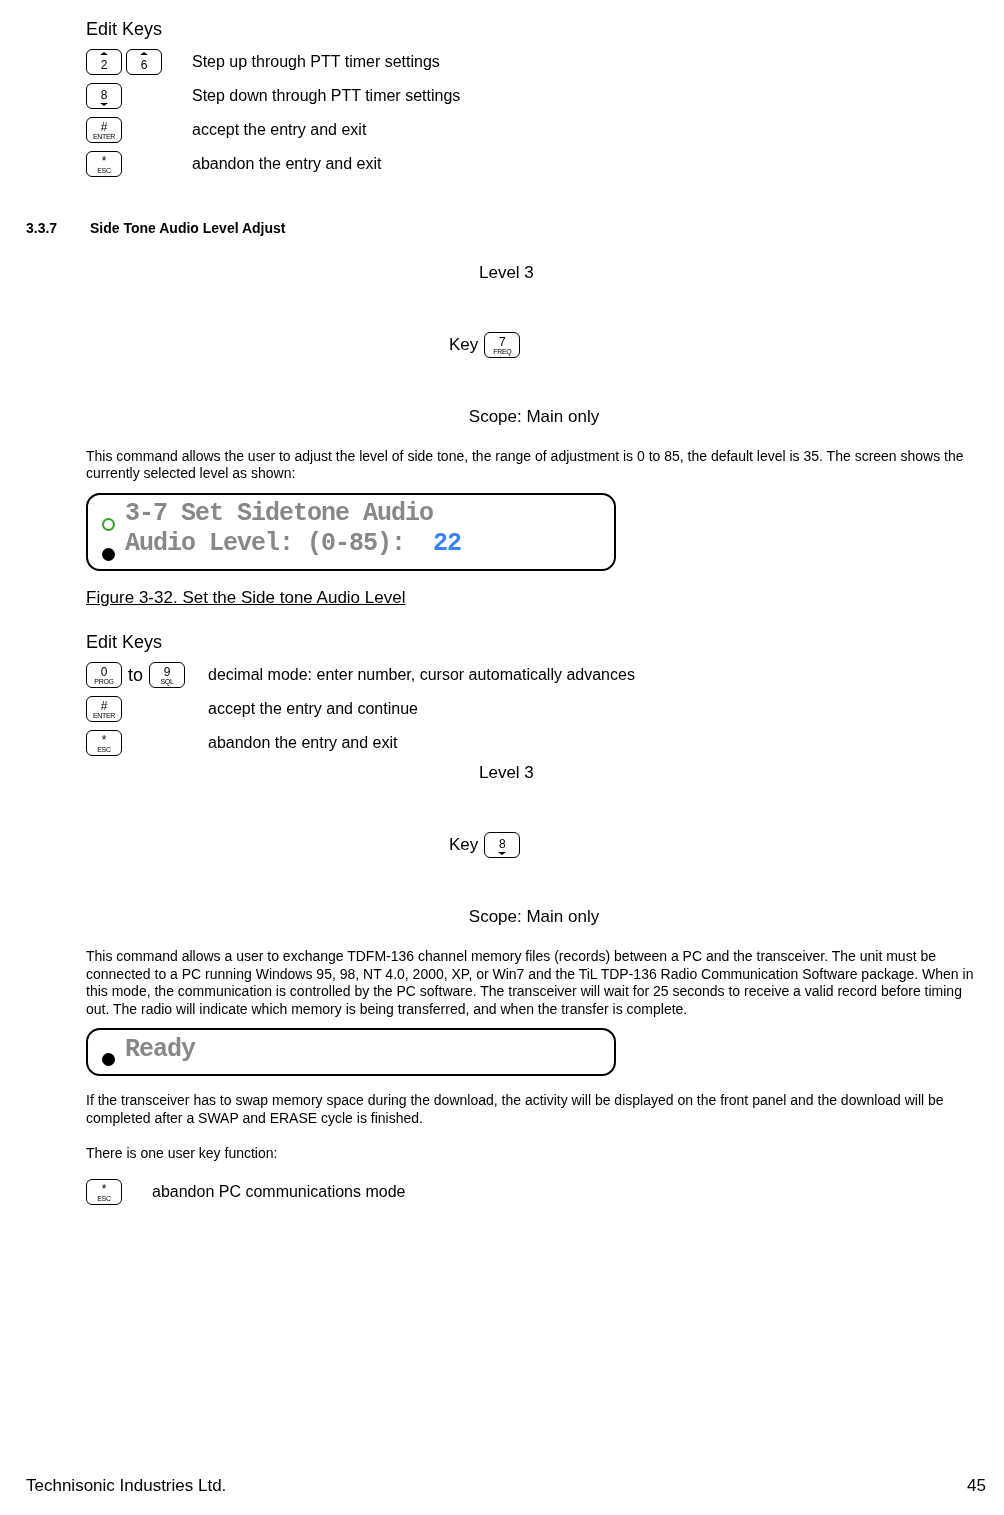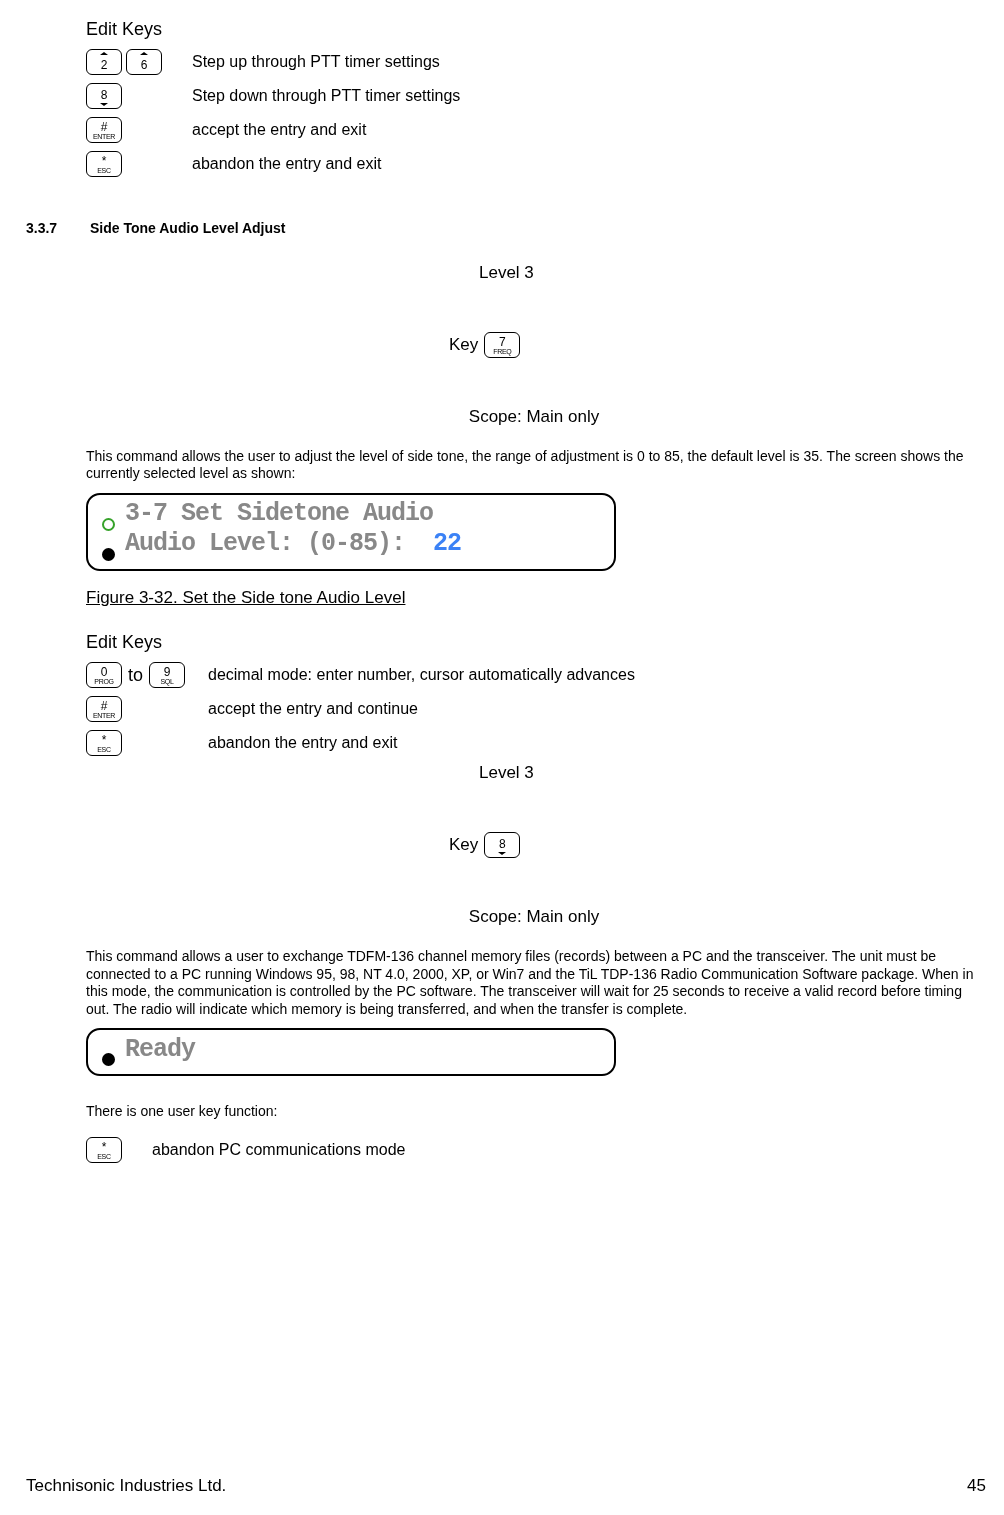--- a/index.html
+++ b/index.html
@@ -302,21 +302,22 @@
     <p class="body">This command allows a user to exchange TDFM-136 channel memory files (records) between a PC and the transceiver. The unit must be connected to a PC running Windows 95, 98, NT 4.0, 2000, XP, or Win7 and the TiL TDP-136 Radio Communication Software package. When in this mode, the communication is controlled by the PC software. The transceiver will wait for 25 seconds to receive a valid record before timing out. The radio will indicate which memory is being transferred, and when the transfer is complete.</p>
 
     <div class="lcd">
       <div class="line">
         <span class="dot fill"></span>
         <span class="lcd-text grey">Ready</span>
       </div>
     </div>
 
 
-    <p class="body" style="margin-top:27px">There is one user key function:</p>
+    <p class="body">If the transceiver has to swap memory space during the download, the activity will be displayed on the front panel and the download will be completed after a SWAP and ERASE cycle is finished.</p>
+    <p class="body" style="margin-top:18px">There is one user key function:</p>
 
     <div class="key-row" style="margin-top:14px">
       <div class="keys" style="width:60px">
         <span class="key">
             <span class="big">*</span>
             <span class="sub">ESC</span>
           </span>
       </div>
       <span class="desc">abandon PC communications mode</span>
     </div>

